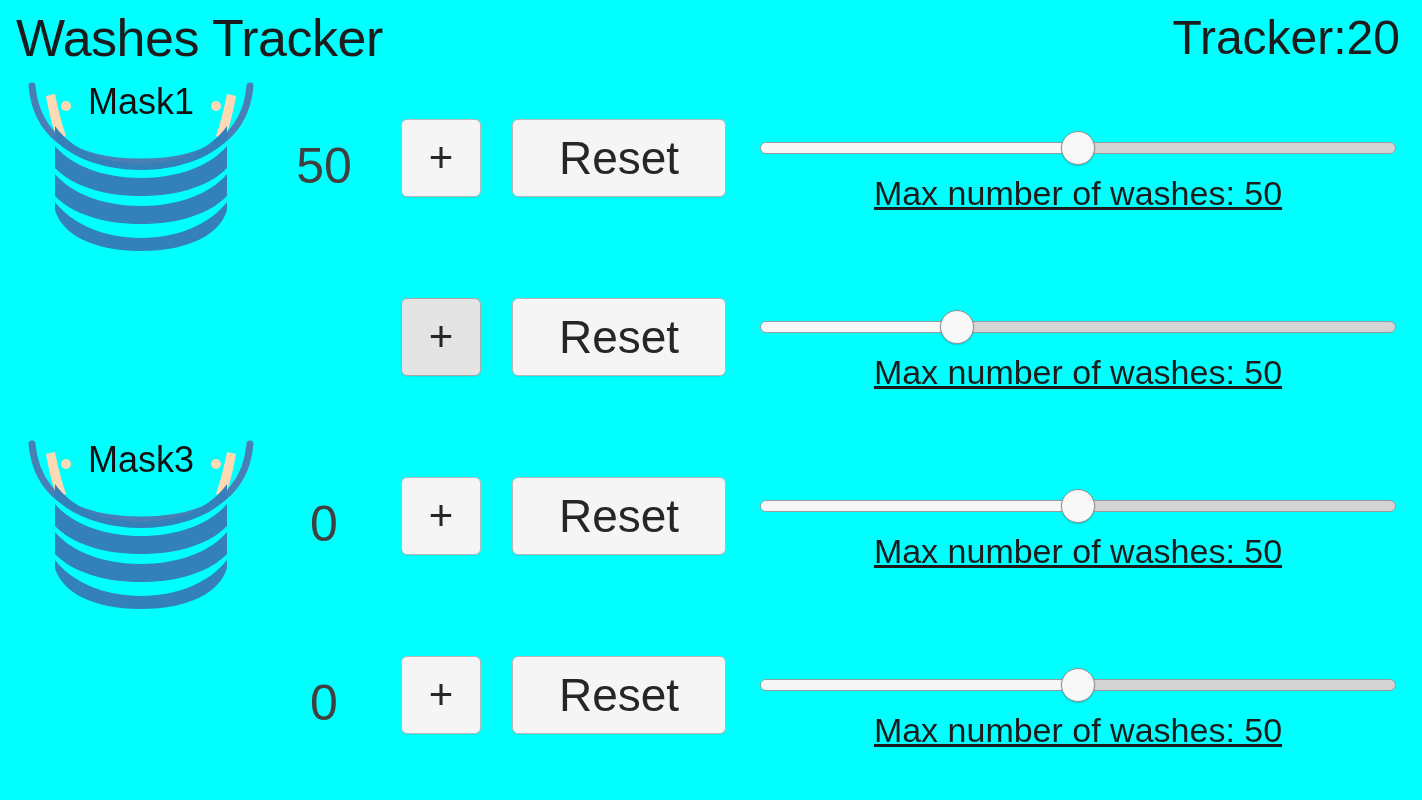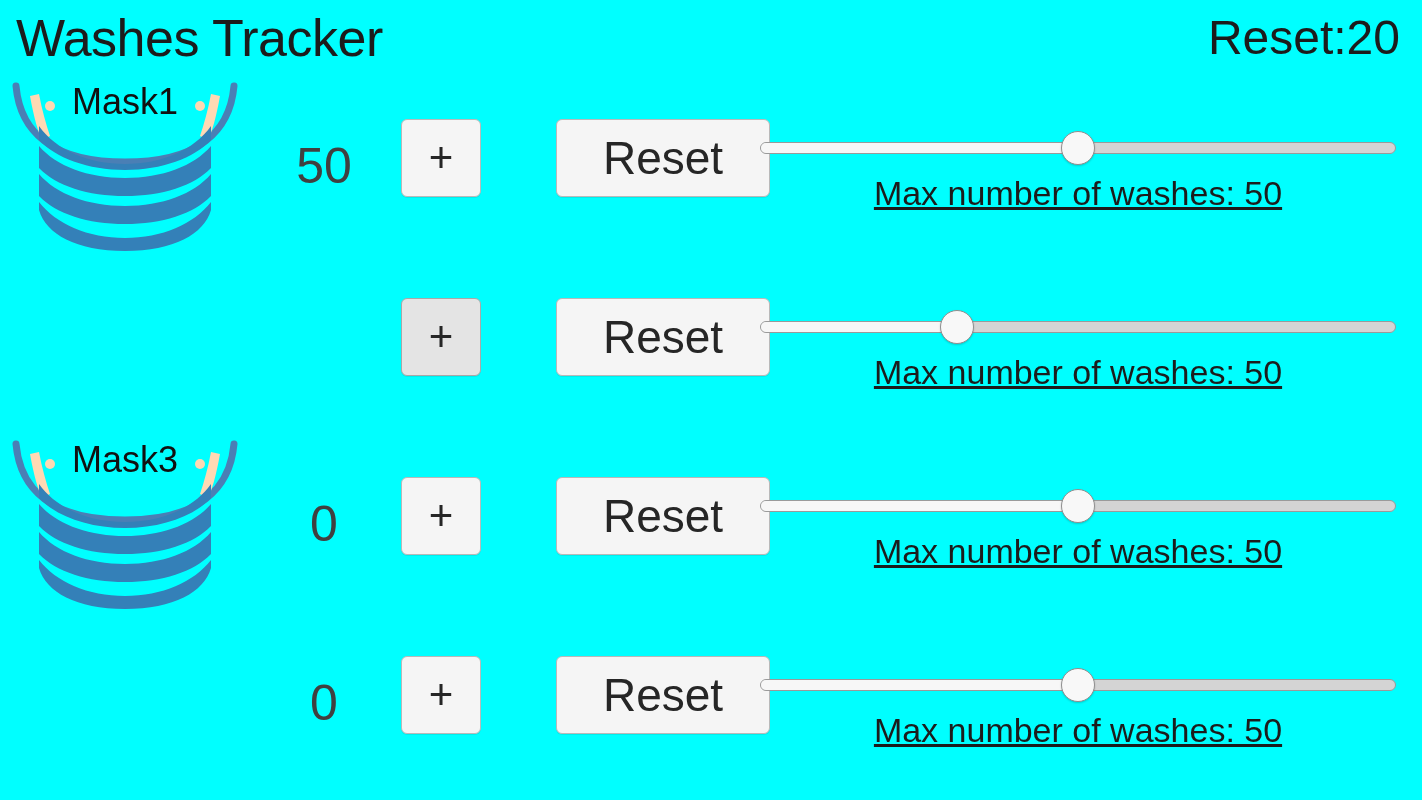--- a/index.html
+++ b/index.html
@@ -64,21 +64,21 @@
 
   .mask-row {
     position: relative;
     width: 1422px;
     height: 179px;
   }
 
   
   .mask-cell {
     position: absolute;
-    left: 0;
+    left: 16px;
     top: 0;
     width: 250px;
     height: 179px;
   }
 
   .mask-icon {
     position: absolute;
     left: 6px;
     top: 2px;
     width: 238px;
@@ -143,21 +143,20 @@
     background: #e4e4e4;
     border-color: #a8a8a8;
   }
 
   .btn-reset {
     left: 512px;
     top: 43px;
     width: 214px;
     height: 78px;
     font-size: 46px;
-    margin-left: 44px;
   }
 
   
   .slider-cell {
     position: absolute;
     left: 760px;
     top: 0;
     width: 640px;
     height: 179px;
   }
@@ -216,21 +215,21 @@
     text-decoration: underline;
   }
 </style>
 </head>
 <body>
 
 <div id="app">
 
   <div class="header">
     <div class="app-title">Washes Tracker</div>
-    <div class="points">Reset:20</div>
+    <div class="points">Tracker:20</div>
   </div>
 
   <div class="rows" id="rows-container">
   <div class="mask-row">
 
     <div class="mask-cell">
       <svg class="mask-icon" viewBox="0 0 238 175">
         <path d="M10 8 C 14 52, 44 84, 119 84 C 194 84, 224 52, 228 8" fill="none" stroke="#4a7fb5" stroke-width="7" stroke-linecap="round"></path>
         <path d="M24 18 C 28 40, 32 54, 36 62 L 44 58 C 40 46, 36 32, 33 16 Z" fill="#ffd9b3"></path>
         <path d="M214 18 C 210 40, 206 54, 202 62 L 194 58 C 198 46, 202 32, 205 16 Z" fill="#ffd9b3"></path>

